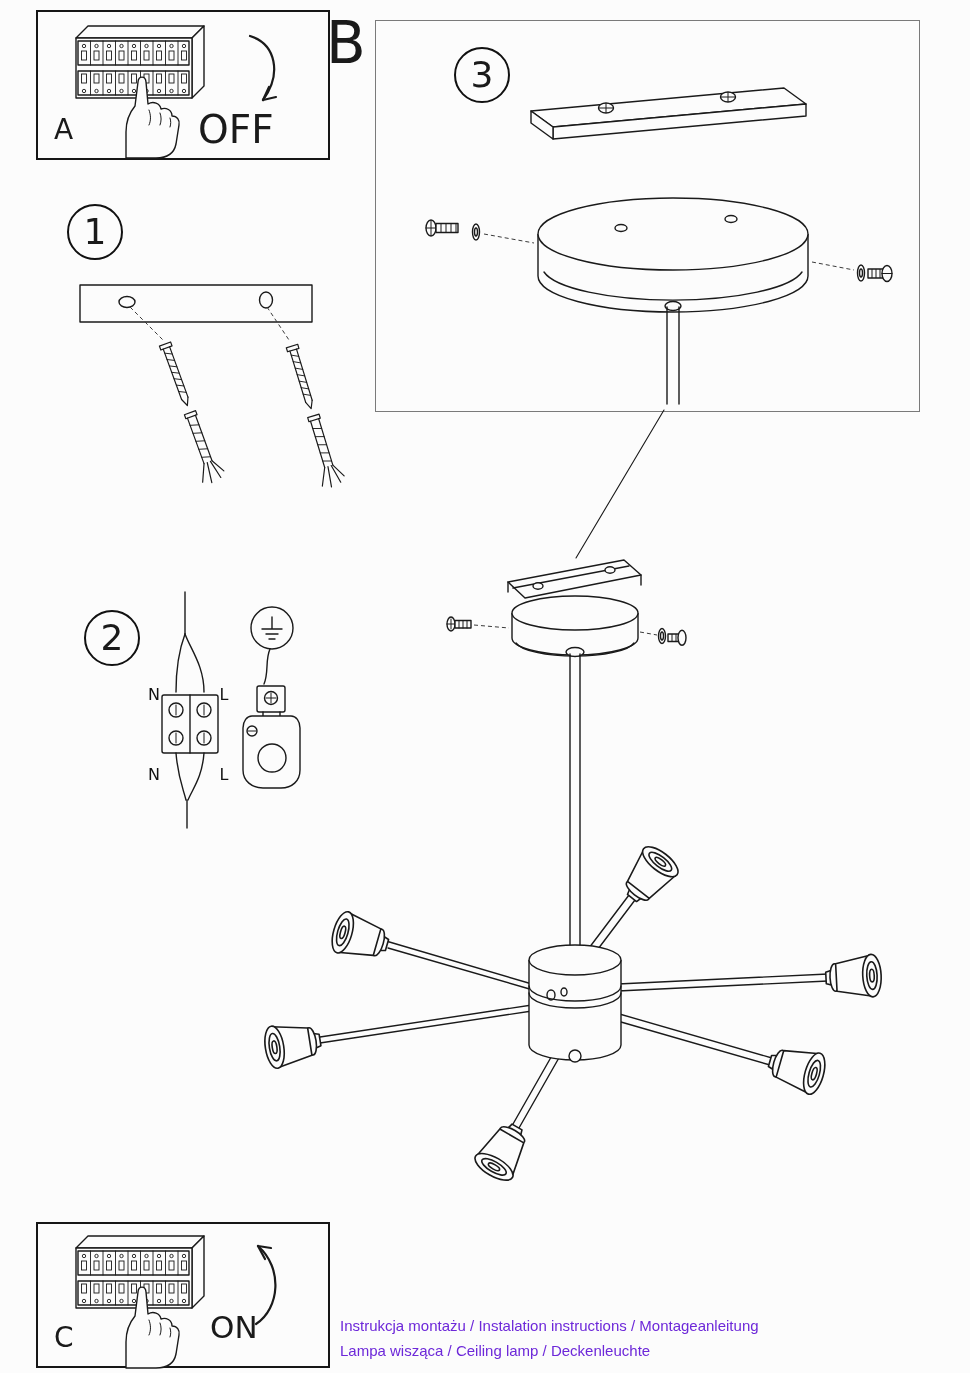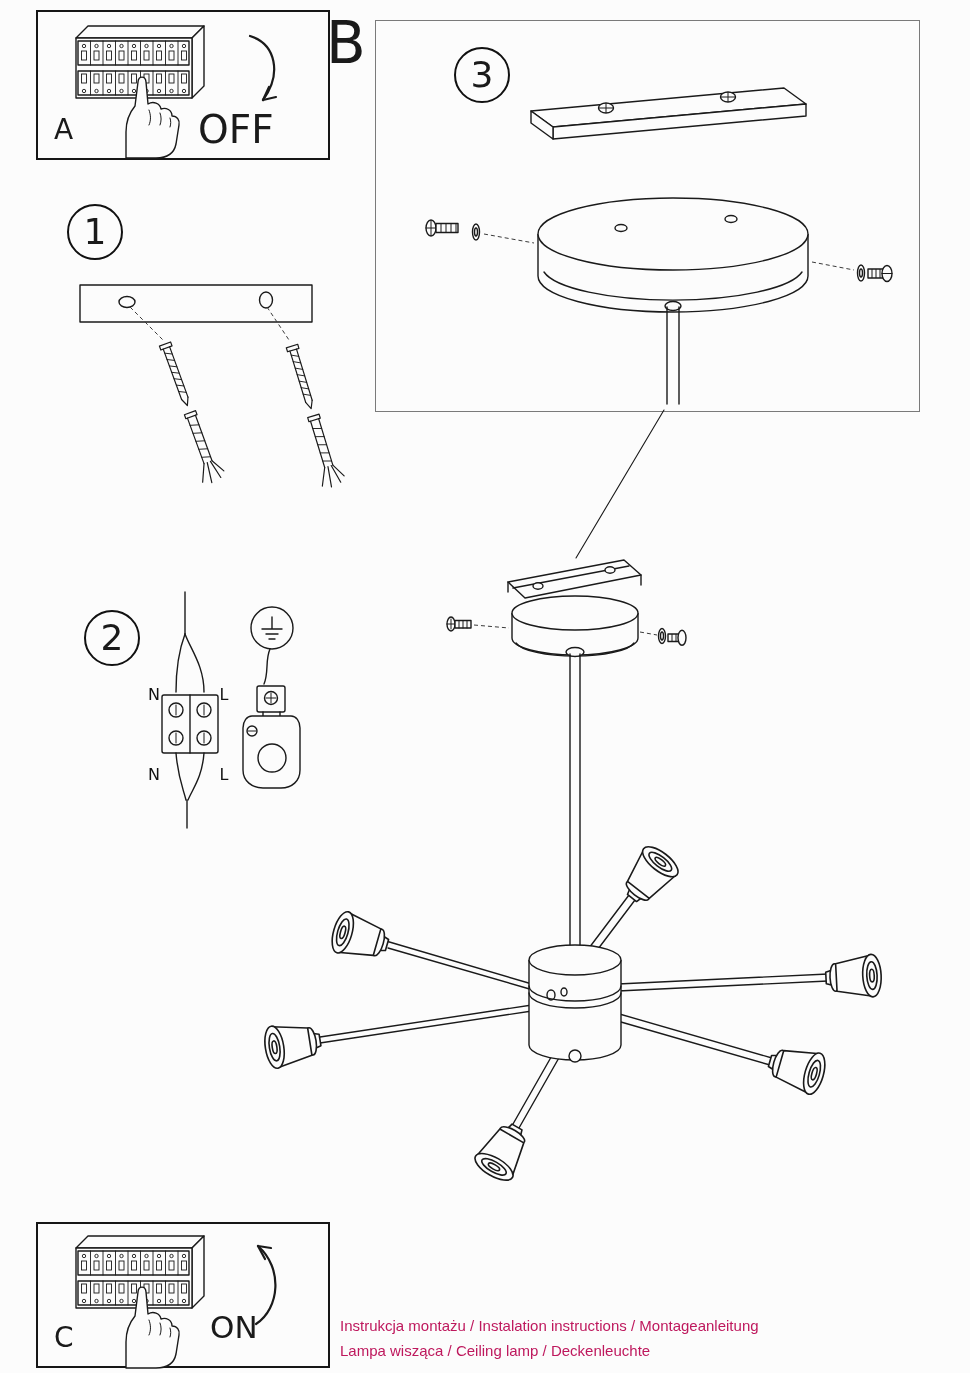--- a/index.html
+++ b/index.html
@@ -10,21 +10,21 @@
   .thinbox{position:absolute;border:1.2px solid #7a7a7a;background:transparent}
   .circle-num{position:absolute;border:2.5px solid #111;border-radius:50%;
               display:flex;align-items:center;justify-content:center;
               font-size:36px;line-height:1;background:#fcfcfc}
   .lbl{position:absolute;line-height:1;white-space:nowrap}
   svg{position:absolute;overflow:visible}
   .s{stroke:#1a1a1a;fill:none;stroke-width:1.4;stroke-linecap:round;stroke-linejoin:round}
   .sw{stroke:#1a1a1a;fill:#fcfcfc;stroke-width:1.4;stroke-linejoin:round}
   .dash{stroke:#3a3a3a;fill:none;stroke-width:1;stroke-dasharray:4 3}
   .t16{font-family:"DejaVu Sans",sans-serif;font-size:16px;fill:#111}
-  .footer-line{position:absolute;font-family:"Liberation Sans",sans-serif;font-size:15px;color:#be185d;line-height:1.2}
+  .footer-line{position:absolute;font-family:"Liberation Sans",sans-serif;font-size:15px;color:#6d28d9;line-height:1.2}
 </style>
 </head>
 <body>
 
 <div class="page">
 
   <svg width="0" height="0" style="position:absolute" aria-hidden="true">
     <defs>
       <g id="sym-breaker">
         <polygon class="sw" points="12,18 24,6 140,6 128,18"></polygon>

